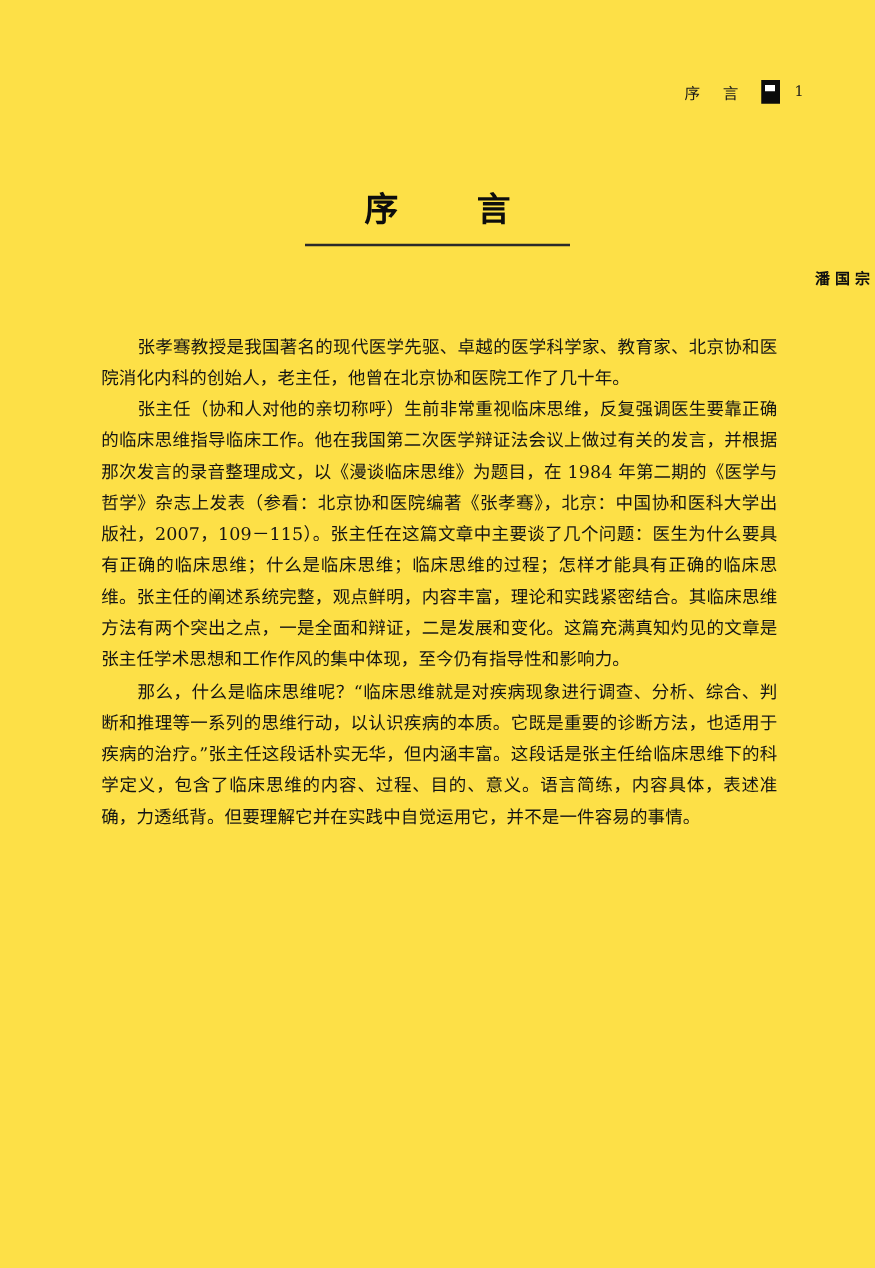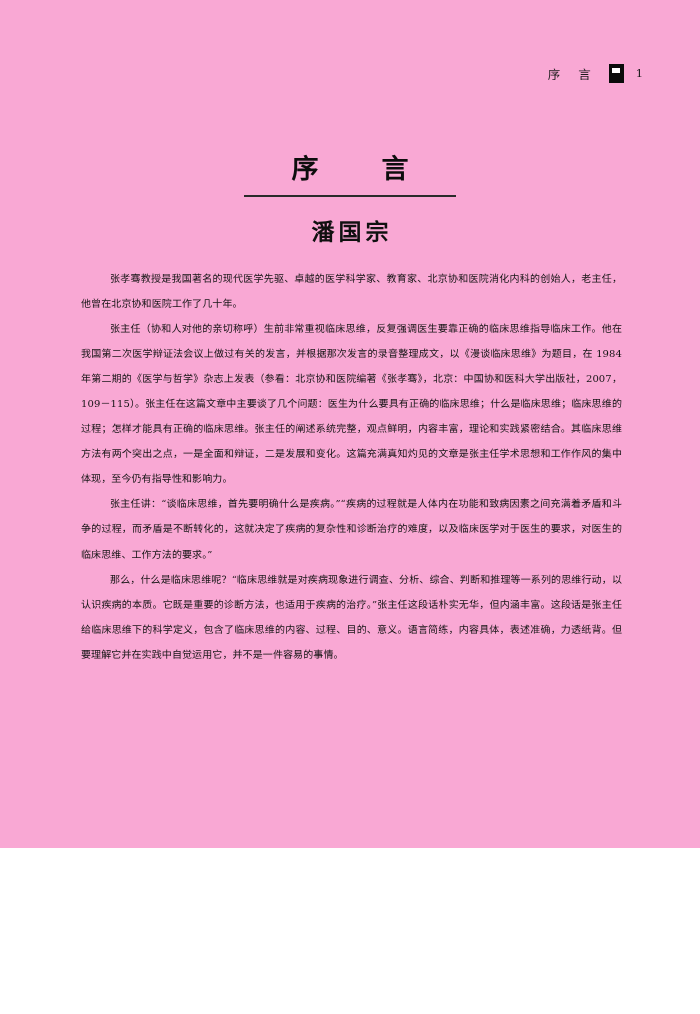--- a/index.html
+++ b/index.html
@@ -15,22 +15,22 @@
     overflow: hidden;
     font-family: "DejaVu Serif", "Liberation Serif", serif;
     color: #121212;
     -webkit-font-smoothing: antialiased;
   }
 
   .page {
     position: absolute;
     inset: 0;
     width: 700px;
-    height: 848px;
-    background: #f9a8d4;
+    height: 1014px;
+    background: #fde047;
   }
 
   
   .running-header {
     position: absolute;
     top: 62px;
     right: 57px;
     display: flex;
     align-items: center;
     gap: 9px;
@@ -88,39 +88,39 @@
     height: 1.6px;
     background: #2a2a2a;
     margin: 9px auto 0 auto;
   }
 
   .doc-author {
     position: absolute;
     top: 213px;
     left: 0;
     width: 700px;
-    text-align: center;
-    font-size: 23px;
+    text-align: right;
+    font-size: 12px;
     font-weight: bold;
     letter-spacing: 4px;
     text-indent: 4px;
     color: #101010;
     font-family: "DejaVu Serif", "Liberation Serif", serif;
   }
 
   
   .body-text {
     position: absolute;
     top: 266px;
     left: 81px;
     width: 541px;
   }
   .para {
     margin: 0;
-    font-size: 10px;
+    font-size: 14px;
     line-height: 25.05px;
     text-align: justify;
     text-justify: inter-ideograph;
     text-indent: 29px;
     color: #141414;
     font-family: "DejaVu Serif", "Liberation Serif", serif;
     letter-spacing: 0.1px;
     word-break: break-all;
   }
 </style>
@@ -138,18 +138,17 @@
   <div class="doc-title-wrap">
     <div class="doc-title">序　言</div>
     <div class="title-rule"></div>
   </div>
 
   <div class="doc-author">潘国宗</div>
 
   <div class="body-text">
     <p class="para">张孝骞教授是我国著名的现代医学先驱、卓越的医学科学家、教育家、北京协和医院消化内科的创始人，老主任，他曾在北京协和医院工作了几十年。</p>
     <p class="para">张主任（协和人对他的亲切称呼）生前非常重视临床思维，反复强调医生要靠正确的临床思维指导临床工作。他在我国第二次医学辩证法会议上做过有关的发言，并根据那次发言的录音整理成文，以《漫谈临床思维》为题目，在 1984 年第二期的《医学与哲学》杂志上发表（参看：北京协和医院编著《张孝骞》，北京：中国协和医科大学出版社，2007，109－115）。张主任在这篇文章中主要谈了几个问题：医生为什么要具有正确的临床思维；什么是临床思维；临床思维的过程；怎样才能具有正确的临床思维。张主任的阐述系统完整，观点鲜明，内容丰富，理论和实践紧密结合。其临床思维方法有两个突出之点，一是全面和辩证，二是发展和变化。这篇充满真知灼见的文章是张主任学术思想和工作作风的集中体现，至今仍有指导性和影响力。</p>
-    <p class="para">张主任讲：“谈临床思维，首先要明确什么是疾病。”“疾病的过程就是人体内在功能和致病因素之间充满着矛盾和斗争的过程，而矛盾是不断转化的，这就决定了疾病的复杂性和诊断治疗的难度，以及临床医学对于医生的要求，对医生的临床思维、工作方法的要求。”</p>
     <p class="para">那么，什么是临床思维呢？“临床思维就是对疾病现象进行调查、分析、综合、判断和推理等一系列的思维行动，以认识疾病的本质。它既是重要的诊断方法，也适用于疾病的治疗。”张主任这段话朴实无华，但内涵丰富。这段话是张主任给临床思维下的科学定义，包含了临床思维的内容、过程、目的、意义。语言简练，内容具体，表述准确，力透纸背。但要理解它并在实践中自觉运用它，并不是一件容易的事情。</p>
 
   </div>
 
 </div>
 
 </body></html>

